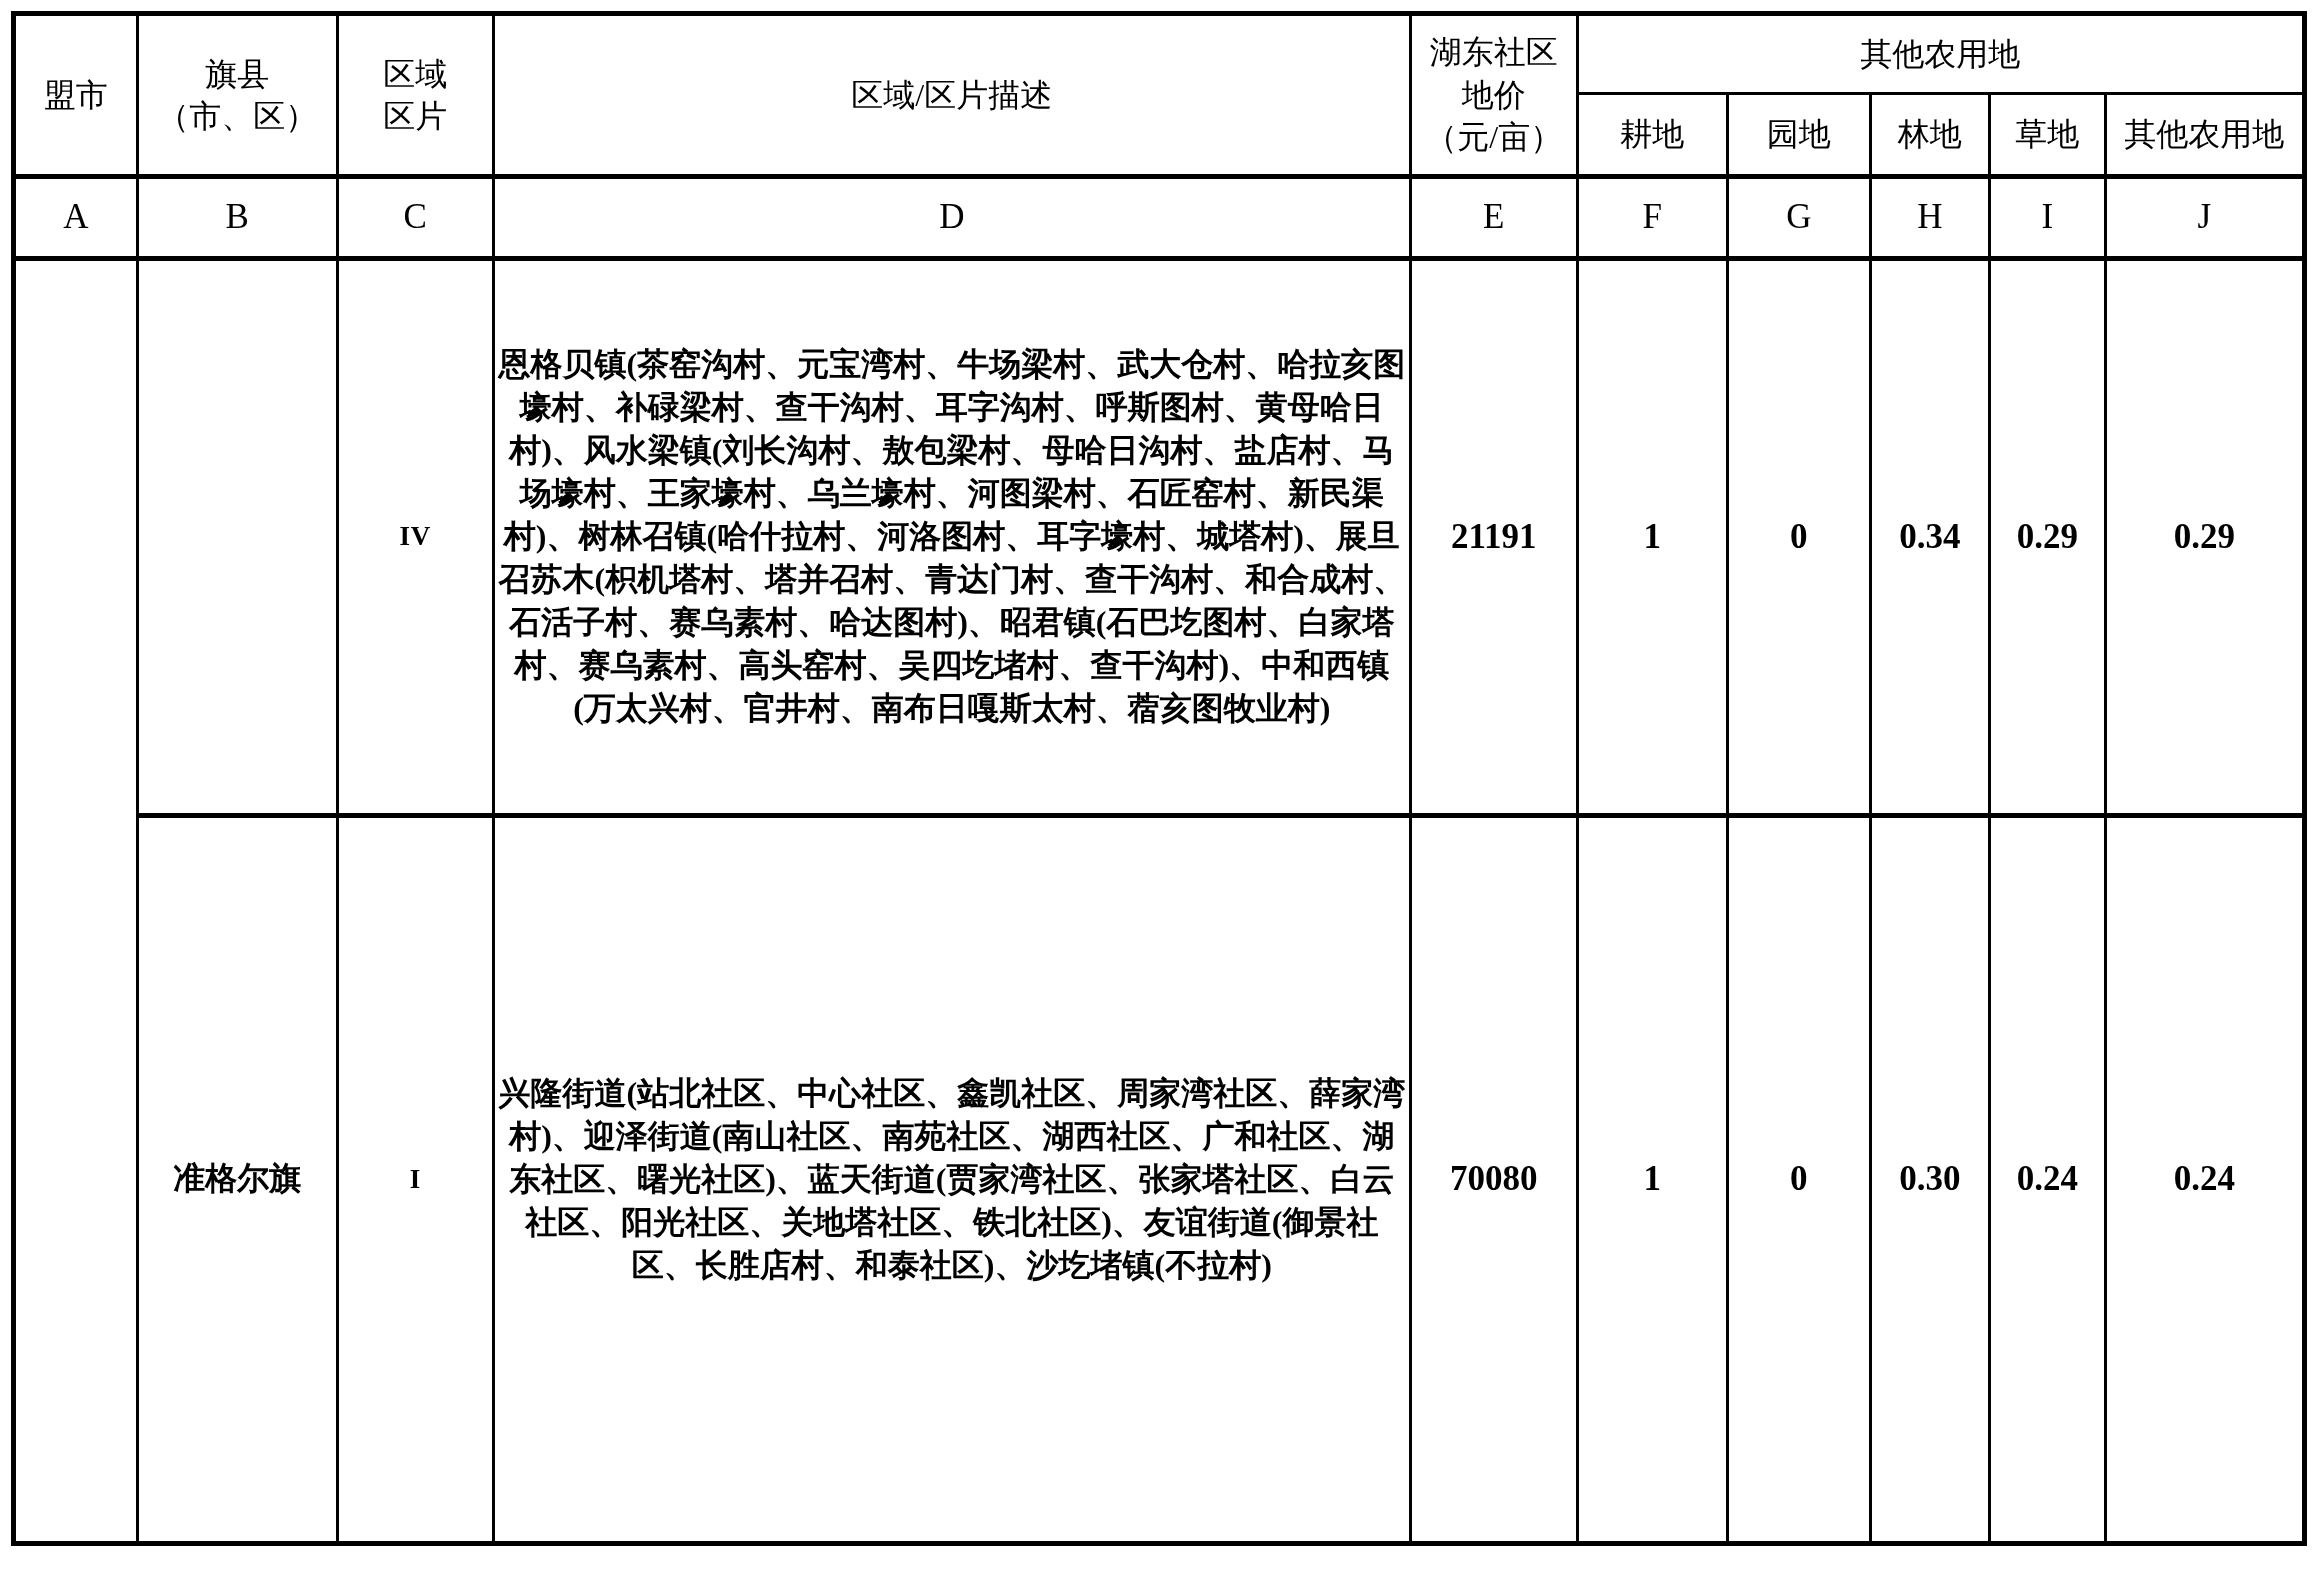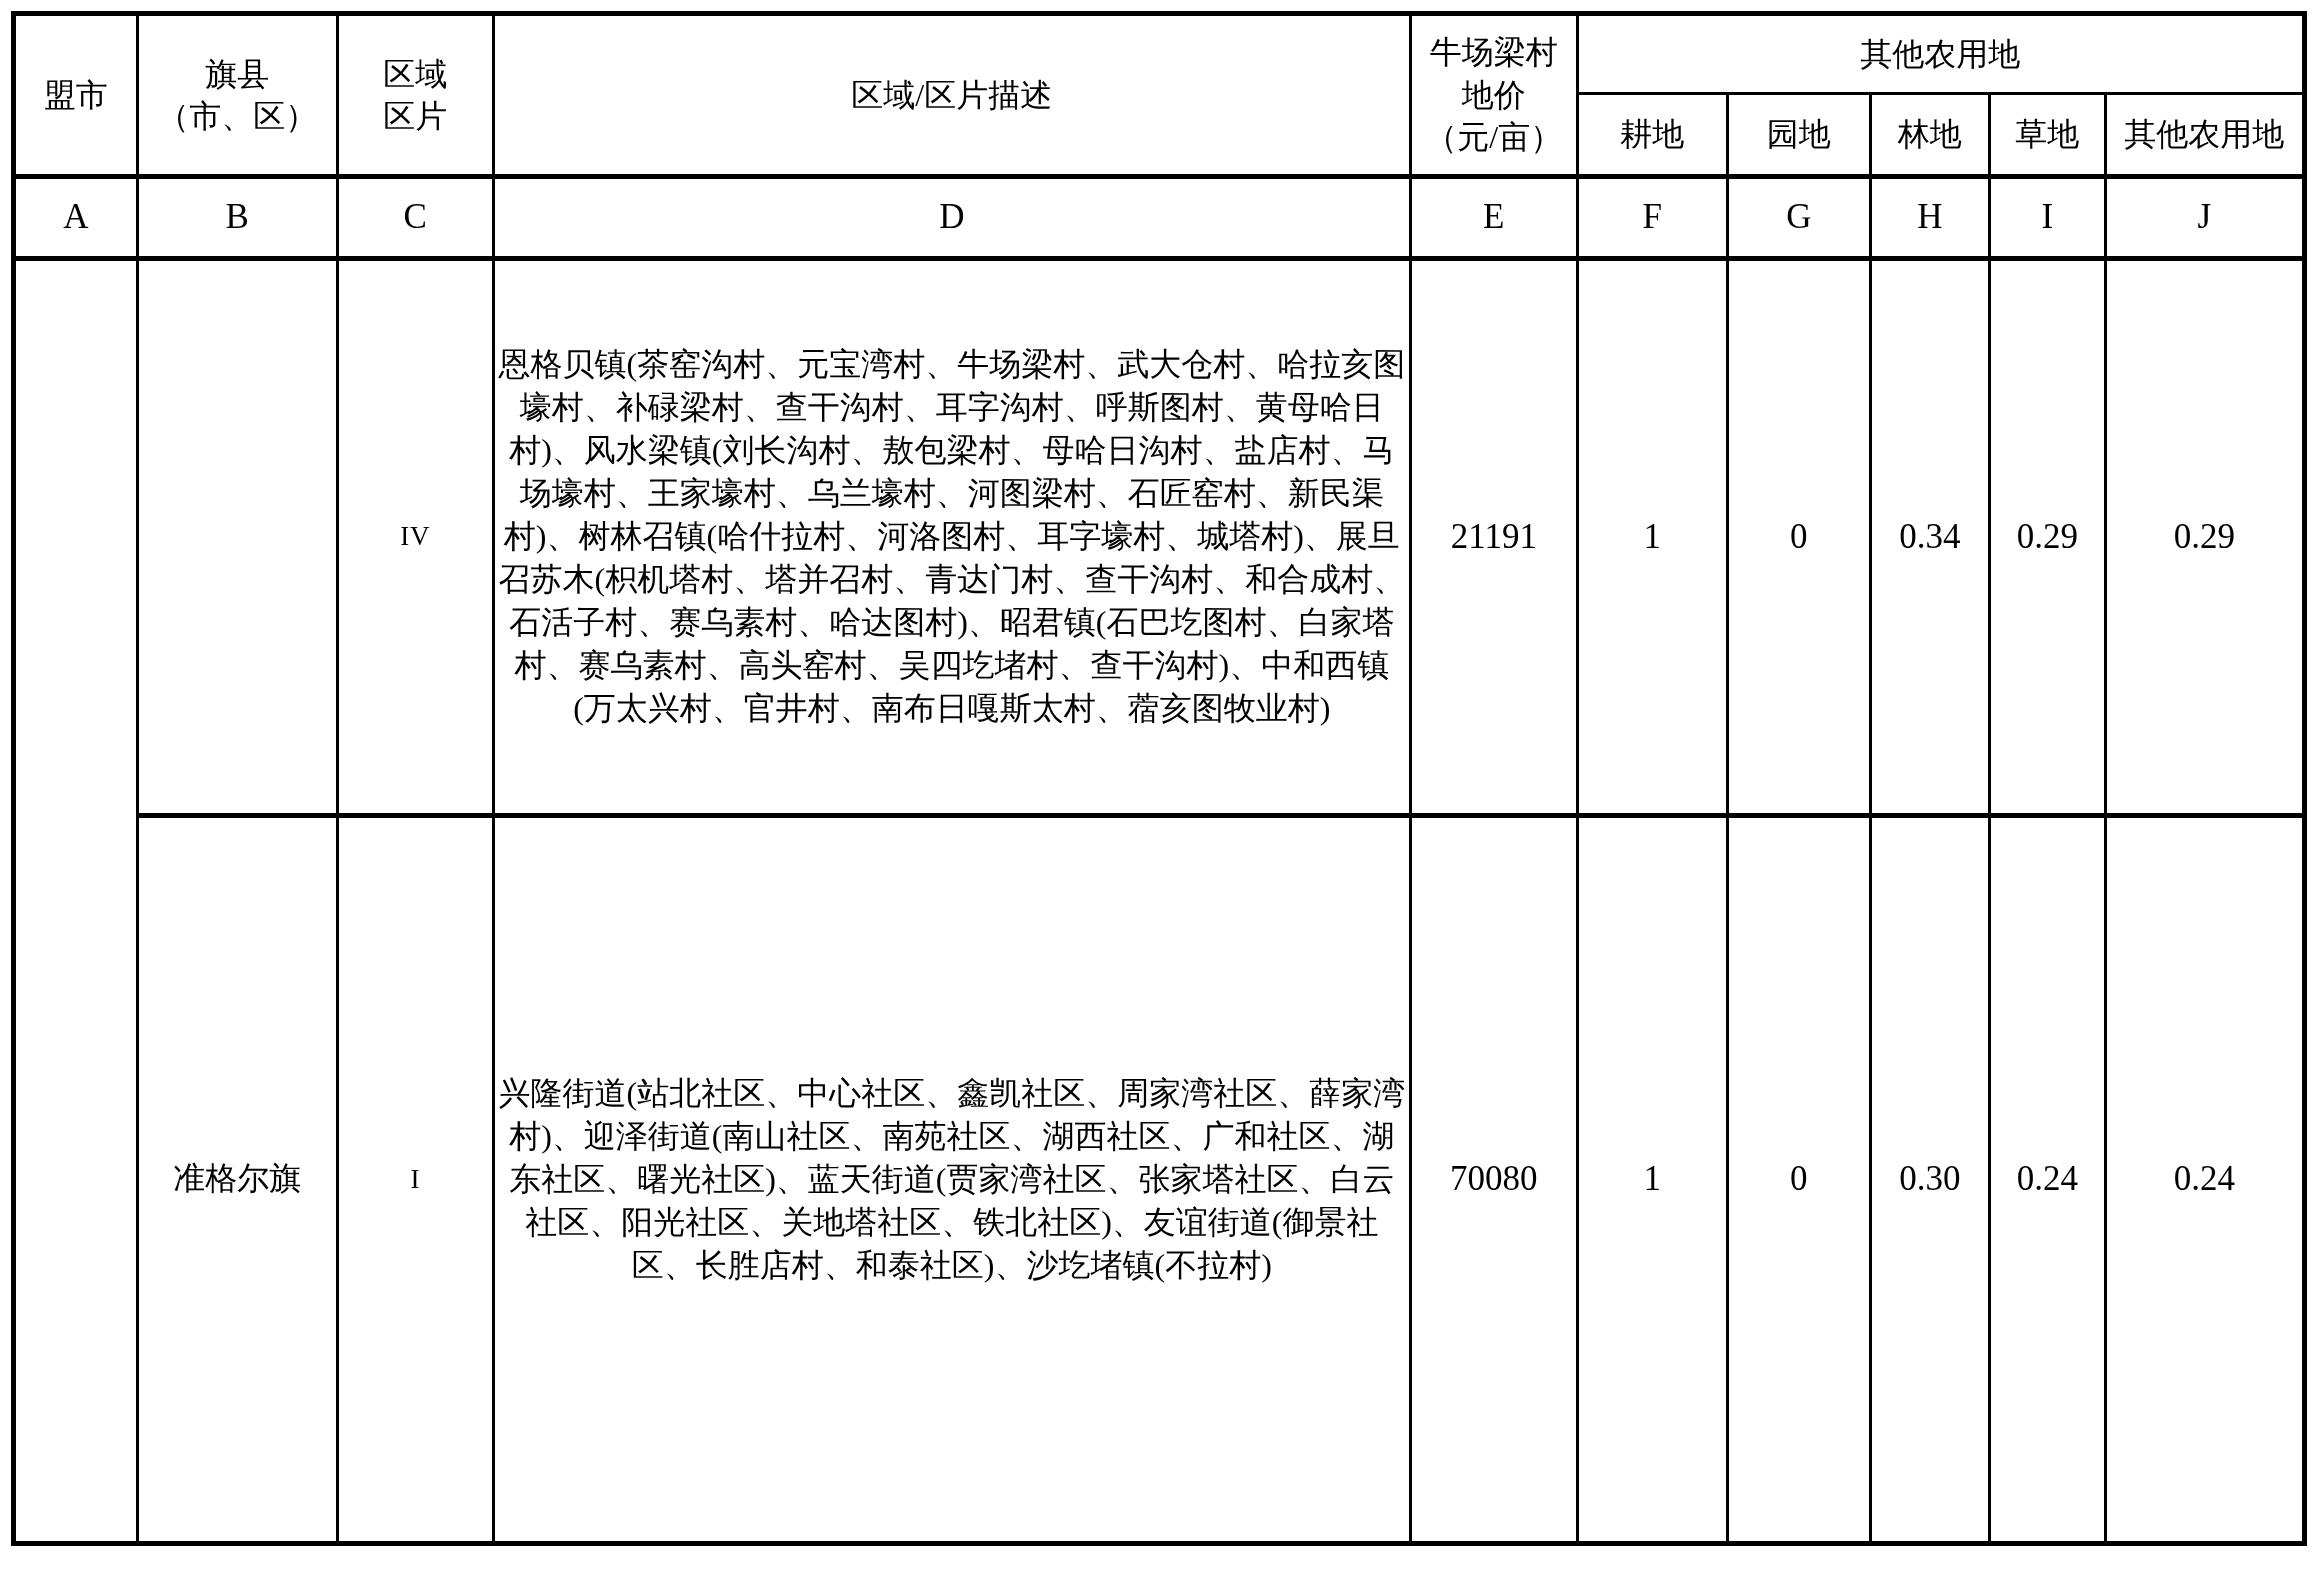--- a/index.html
+++ b/index.html
@@ -28,21 +28,21 @@
     border: 3.3px solid #000000;
     box-sizing: border-box;
     vertical-align: middle;
     text-align: center;
     padding: 0;
     font-weight: normal;
     overflow: hidden;
   }
   
   tr.letters-row td { border-top-width: 5px; border-bottom-width: 5.8px; }
-  tr.data-row td { border-bottom-width: 5.8px; }
+  tr.data-row td { border-bottom-width: 5.8px; font-weight: bold; }
 
   .hdr {
     font-size: 32px;
     line-height: 1.32;
     white-space: pre-line;
   }
   .letter {
     font-size: 35px;
   }
   .desc {
@@ -82,21 +82,21 @@
     </colgroup>
 
     <tbody>
         <tr style="height:80px">
       <td rowspan="2" class="hdr">盟市</td>
       <td rowspan="2" class="hdr">旗县
 （市、区）</td>
       <td rowspan="2" class="hdr">区域
 区片</td>
       <td rowspan="2" class="hdr">区域/区片描述</td>
-      <td rowspan="2" class="hdr">牛场梁村
+      <td rowspan="2" class="hdr">湖东社区
 地价
 （元/亩）</td>
       <td colspan="5" class="hdr">其他农用地</td>
     </tr>
 
     <tr style="height:83px">
       <td class="hdr">耕地</td>
       <td class="hdr">园地</td>
       <td class="hdr">林地</td>
       <td class="hdr">草地</td>

